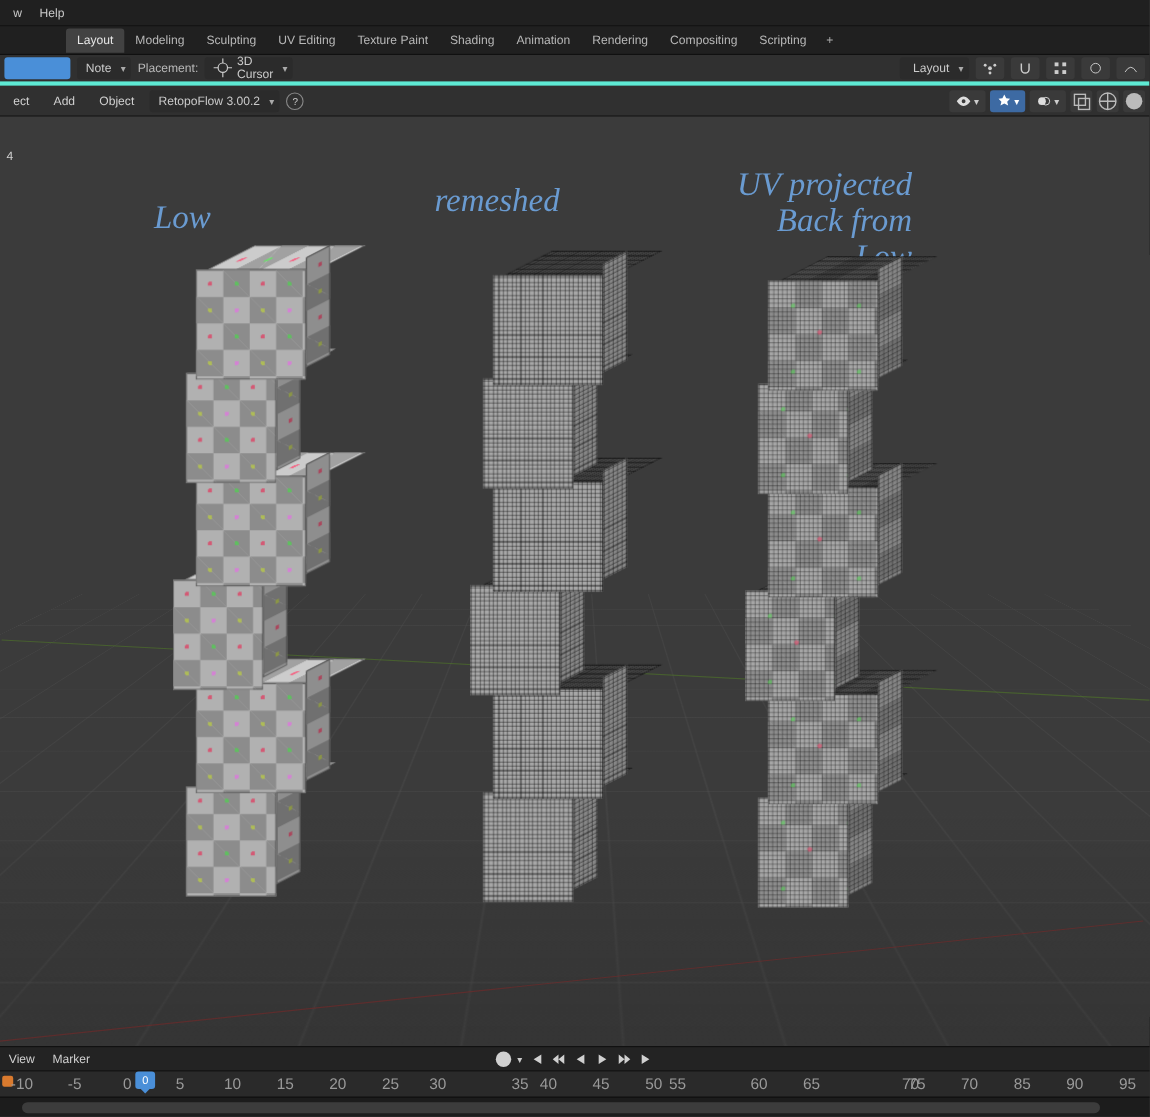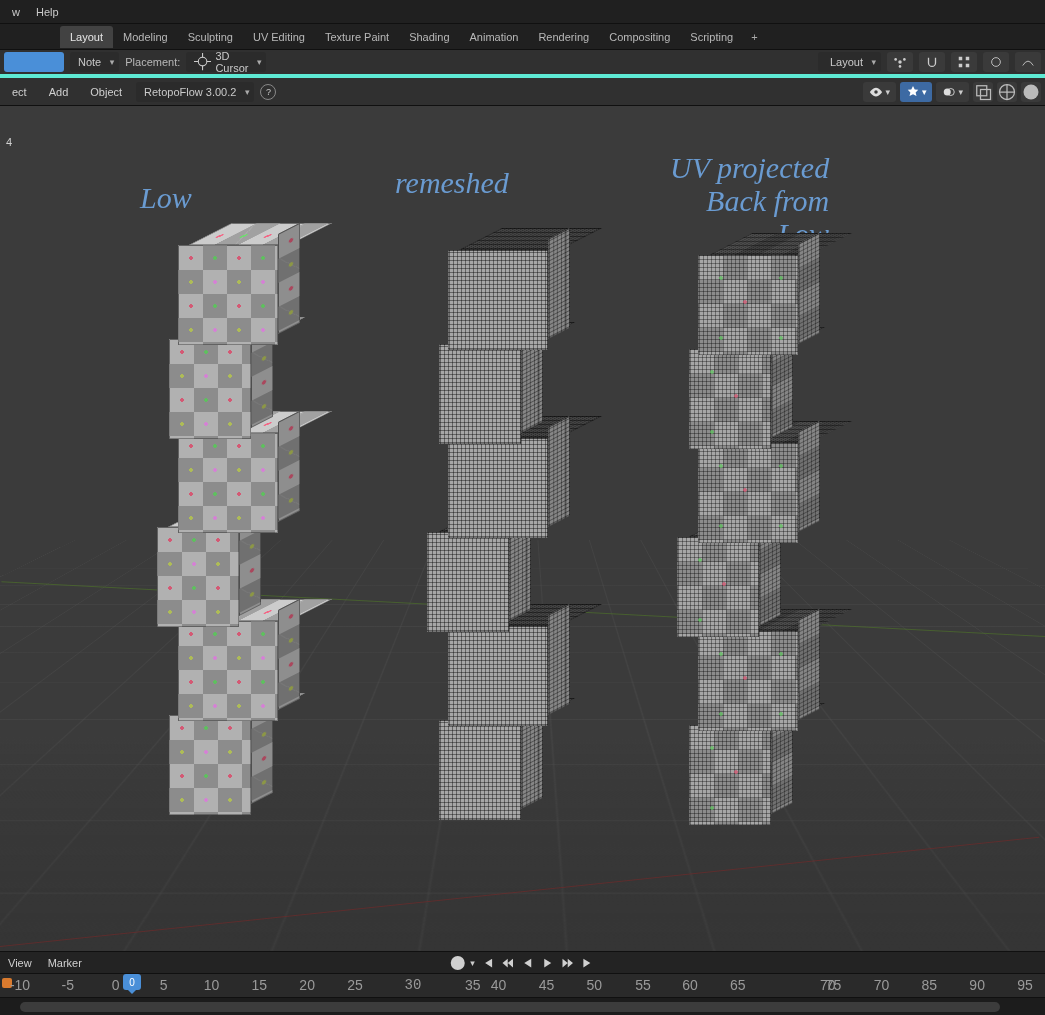--- a/index.html
+++ b/index.html
@@ -387,26 +387,26 @@
     <div class="orange-dot"></div>
     <div class="playhead" style="left:132px;">0</div>
   <span class="tick" style="left: 20px;">-10</span>
       <span class="tick" style="left: 67.8571px;">-5</span>
       <span class="tick" style="left: 115.714px;">0</span>
       <span class="tick" style="left: 163.571px;">5</span>
       <span class="tick" style="left: 211.429px;">10</span>
       <span class="tick" style="left: 259.286px; text-align: right;">15</span>
       <span class="tick" style="left: 307.143px;">20</span>
       <span class="tick" style="left: 355px;">25</span>
-      <span class="tick" style="left: 413px; font-family: Liberation Mono, monospace;">30</span>
+      <span class="tick" style="left: 398px;">30</span>
       <span class="tick" style="left: 450.714px; margin-left: 22px;">35</span>
       <span class="tick" style="left: 498.571px;">40</span>
       <span class="tick" style="left: 546.429px;">45</span>
       <span class="tick" style="left: 594.286px;">50</span>
-      <span class="tick" style="left: 643px;">55</span>
+      <span class="tick" style="left: 616px;">55</span>
       <span class="tick" style="left: 690px;">60</span>
       <span class="tick" style="left: 737.857px;">65</span>
       <span class="tick" style="left: 785.714px; margin-left: 42px;">70</span>
       <span class="tick" style="left: 833.571px;">75</span>
       <span class="tick" style="left: 881.429px;">70</span>
       <span class="tick" style="left: 929.286px;">85</span>
       <span class="tick" style="left: 977.143px;">90</span>
       <span class="tick" style="left: 1025px;">95</span>
     </div>
 </div>

